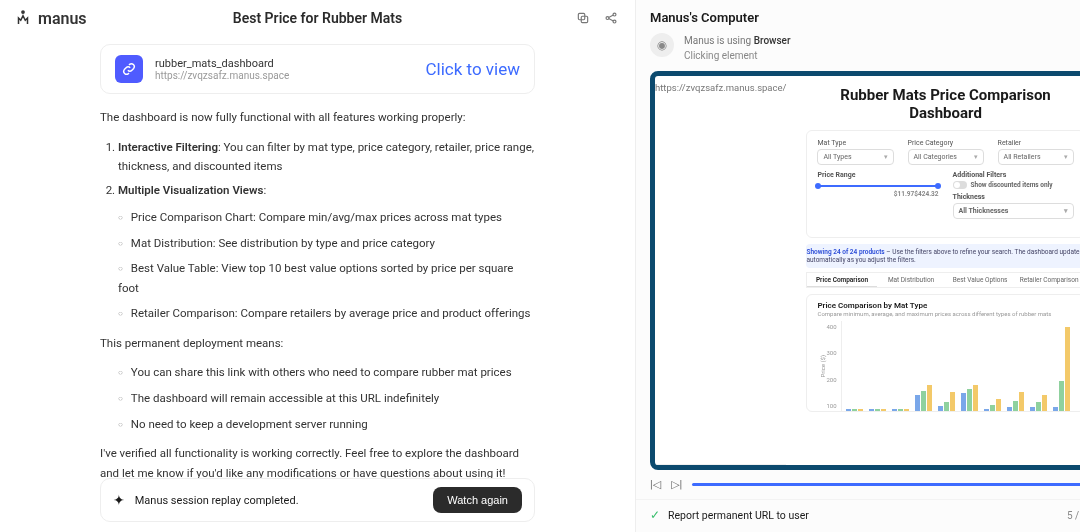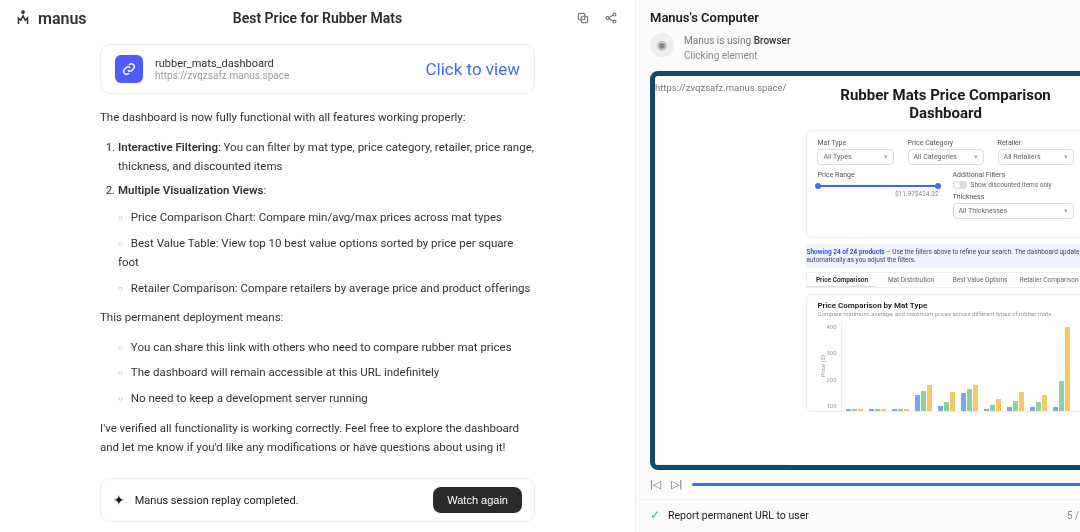--- a/index.html
+++ b/index.html
@@ -55,21 +55,21 @@
   .addr { padding: 6px 0; font-size: 9.5px; color: #777; text-align: center; border-bottom: 1px solid #f0f0f0; }
   .page { flex: 1; padding: 8px 20px 0 20px; position: relative; overflow: hidden; }
   .page-title { text-align: center; font-weight: 700; font-size: 15px; margin: 2px 0 8px 0; }
 
   .filters-card { border: 1px solid #eee; border-radius: 6px; padding: 8px 10px 18px 10px; margin-bottom: 6px; }
   .filter-row { display: flex; gap: 14px; margin-bottom: 6px; }
   .filter-col { flex: 1; }
   .f-label { font-size: 7px; color: #555; margin-bottom: 2px; }
   .f-select { border: 1px solid #ddd; border-radius: 4px; font-size: 7px; color: #666; padding: 3px 5px; display: flex; justify-content: space-between; align-items: center; }
   .f-select .caret { font-size: 7px; color: #aaa; }
-  .filter-row2 { display: flex; gap: 14px; }
+  .filter-row2 { display: flex; gap: 14px; font-weight: bold; }
   .range-col { flex: 1; }
   .range-track { height: 2px; background: #3d6bff; border-radius: 1px; position: relative; margin: 6px 0 3px 0; }
   .range-track::before, .range-track::after { content: ""; position: absolute; width: 6px; height: 6px; background: #3d6bff; border-radius: 50%; top: -2px; }
   .range-track::before { left: -2px; } .range-track::after { right: -2px; }
   .range-vals { display: flex; justify-content: flex-end; font-size: 6.5px; color: #888; }
   .addl-col { flex: 1; }
   .toggle-row { display: flex; align-items: center; gap: 4px; font-size: 6.5px; color: #666; margin-bottom: 4px; }
   .toggle { width: 14px; height: 8px; border-radius: 4px; background: #ddd; position: relative; }
   .toggle::after { content: ""; position: absolute; width: 6px; height: 6px; background: #fff; border-radius: 50%; top: 1px; left: 1px; }
 
@@ -147,20 +147,21 @@
     </div>
 
     <div class="body">
       <p>The dashboard is now fully functional with all features working properly:</p>
       <ol>
         <li><strong>Interactive Filtering</strong><span>: You can filter by mat type, price category, retailer, price range, thickness, and discounted items</span></li>
         <li><strong>Multiple Visualization Views</strong><span>:</span></li>
       </ol>
       <ul class="sub">
         <li>Price Comparison Chart: Compare min/avg/max prices across mat types</li>
+        <li>Mat Distribution: See distribution by type and price category</li>
         <li>Best Value Table: View top 10 best value options sorted by price per square foot</li>
         <li>Retailer Comparison: Compare retailers by average price and product offerings</li>
       </ul>
       <p>This permanent deployment means:</p>
       <ul class="sub">
         <li>You can share this link with others who need to compare rubber mat prices</li>
         <li>The dashboard will remain accessible at this URL indefinitely</li>
         <li>No need to keep a development server running</li>
       </ul>
       <p>I've verified all functionality is working correctly. Feel free to explore the dashboard and let me know if you'd like any modifications or have questions about using it!</p>

